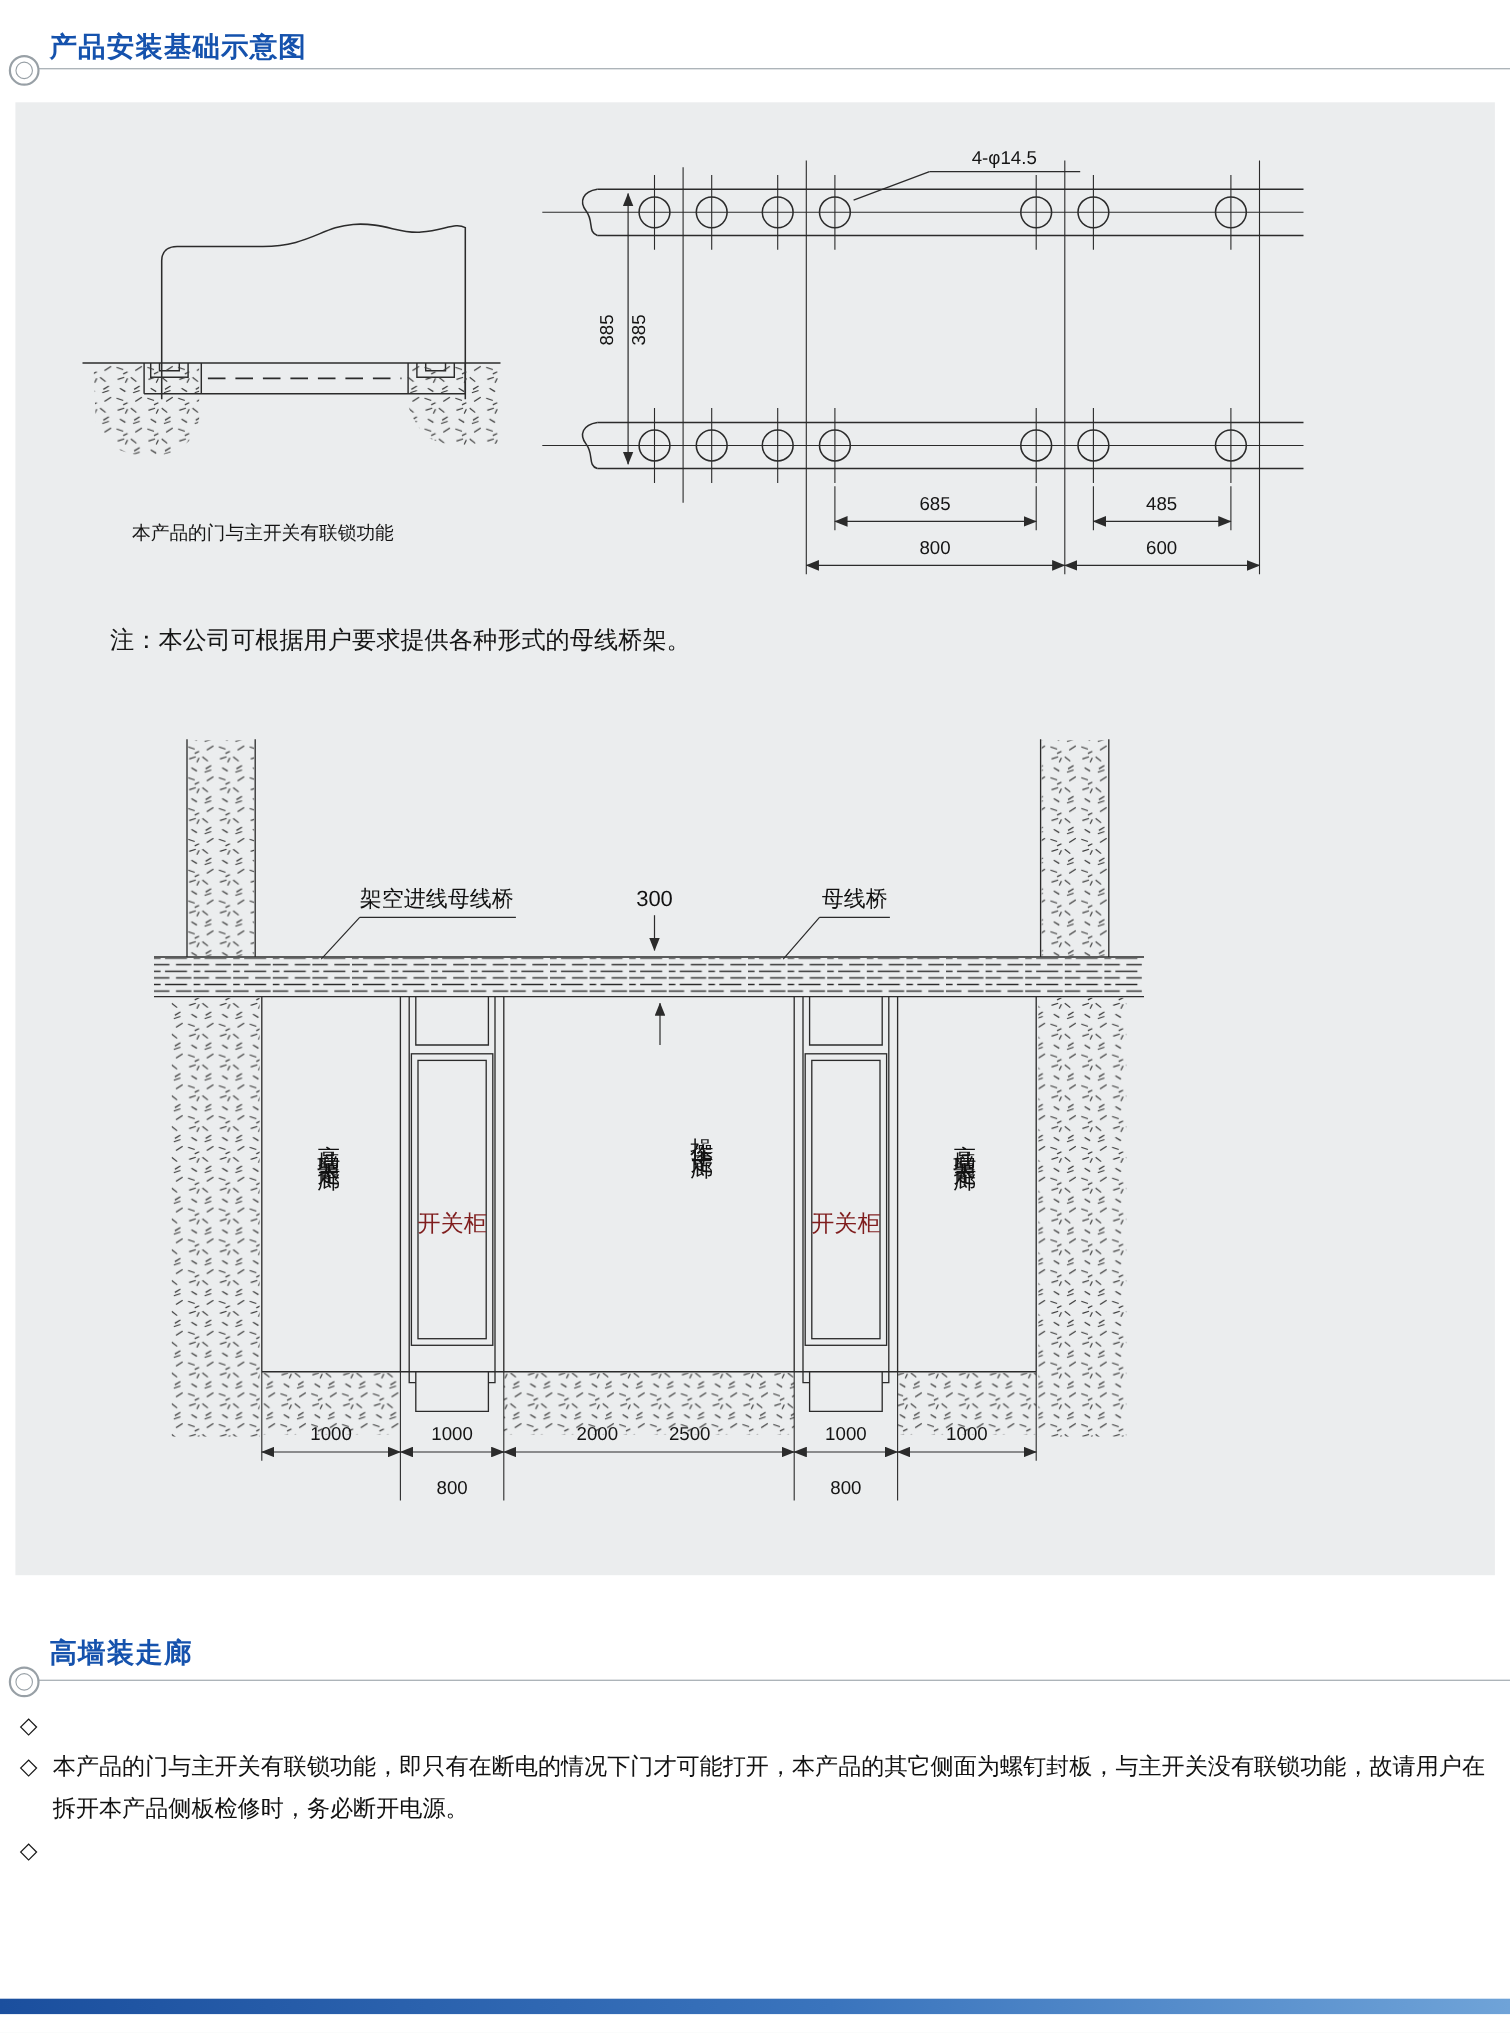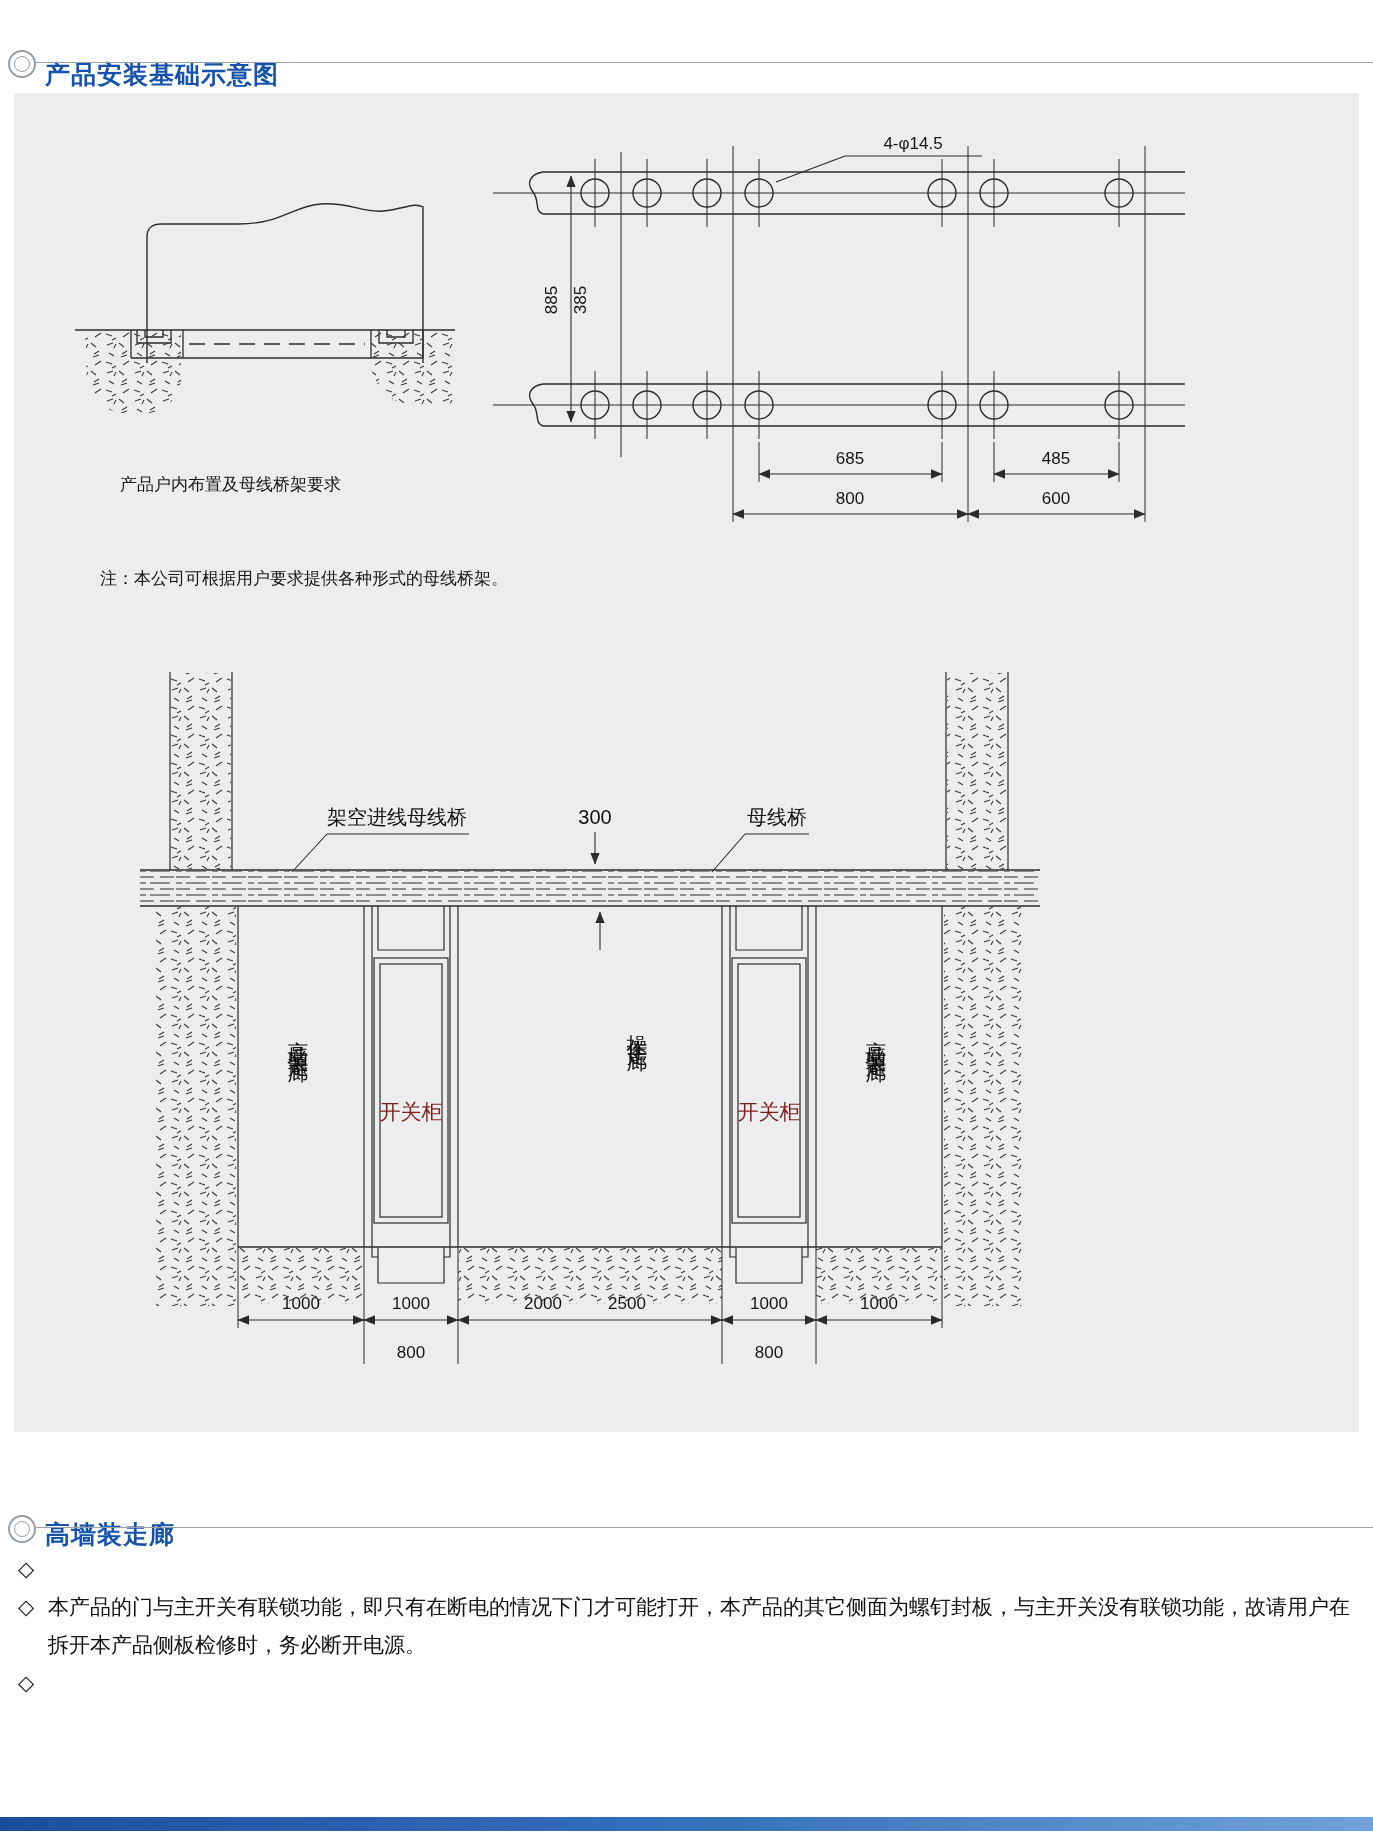--- a/index.html
+++ b/index.html
@@ -2,27 +2,27 @@
 <html><head>
 <meta charset="utf-8">
 <style>
   html,body{margin:0;padding:0;}
   body{
     width:1373px;height:1848px;position:relative;background:#ffffff;
     font-family:"Liberation Sans",sans-serif;color:#111;overflow:hidden;
   }
   .abs{position:absolute;}
   .panel{background:#ebedee;}
-  .sec-title{color:#1552ad;font-size:25px;font-weight:bold;letter-spacing:1px;margin-top:32px;}
+  .sec-title{color:#1552ad;font-size:25px;font-weight:bold;letter-spacing:1px;}
   .sec-line{height:1px;background:#9aa2a8;}
   .ring-outer{width:24px;height:24px;border:2px solid #98a0a6;border-radius:50%;background:#fff;
               display:flex;align-items:center;justify-content:center;}
   .ring-inner{width:14px;height:14px;border:1.5px solid #98a0a6;border-radius:50%;}
   .caption{font-size:17px;color:#151515;}
-  .note{font-size:17px;color:#151515;text-align:center;}
+  .note{font-size:22px;color:#151515;text-align:center;}
   .vlab{writing-mode:vertical-rl;text-orientation:upright;font-size:21px;color:#111;letter-spacing:5px;line-height:1;}
   .cablab{font-size:21px;color:#7f1d1d;text-align:center;}
   .tips{font-size:21px;color:#111;}
   .tip-row{display:flex;align-items:flex-start;line-height:38px;}
   .tip-mark{width:30px;flex-shrink:0;}
   .bottom-bar{background:linear-gradient(90deg,#1b4f9e 0%,#3a74bd 55%,#6fa3d8 100%);}
   svg{display:block;overflow:visible;}
   svg text{font-family:"Liberation Sans",sans-serif;}
   .dt{font-size:17px;fill:#151515;stroke:none;}
   .lt{font-size:20px;fill:#111;stroke:none;}
@@ -113,21 +113,21 @@
       <path d="M248,392 H483" stroke="#2b2b2b" stroke-width="1.1" fill="none" marker-start="url(#ar)" marker-end="url(#ar)"></path>
       <path d="M509,352 H634" stroke="#2b2b2b" stroke-width="1.1" fill="none" marker-start="url(#ar)" marker-end="url(#ar)"></path>
       <path d="M483,392 H660" stroke="#2b2b2b" stroke-width="1.1" fill="none" marker-start="url(#ar)" marker-end="url(#ar)"></path>
       <text class="dt" x="365" y="342" text-anchor="middle">685</text>
       <text class="dt" x="365" y="382" text-anchor="middle">800</text>
       <text class="dt" x="571" y="342" text-anchor="middle">485</text>
       <text class="dt" x="571" y="382" text-anchor="middle">600</text>
     </g>
   </svg>
 
-  <div class="abs caption" style="left:106px;top:380px;">产品户内布置及母线桥架要求</div>
+  <div class="abs caption" style="left:106px;top:380px;">本产品的门与主开关有联锁功能</div>
   <div class="abs note" style="left:86px;top:474px;">注：本公司可根据用户要求提供各种形式的母线桥架。</div>
 
   <div class="abs" style="left:126px;top:565px;width:900px;height:715px;">
     <svg width="900" height="715" viewBox="0 0 900 715">
 
       <rect x="0" y="213" width="900" height="34" fill="url(#bandhatch)" stroke="none"></rect>
       <g stroke="#2b2b2b" stroke-width="1.3" fill="none">
         <path d="M0,212 H900 M0,248 H900"></path>
       </g>
 

